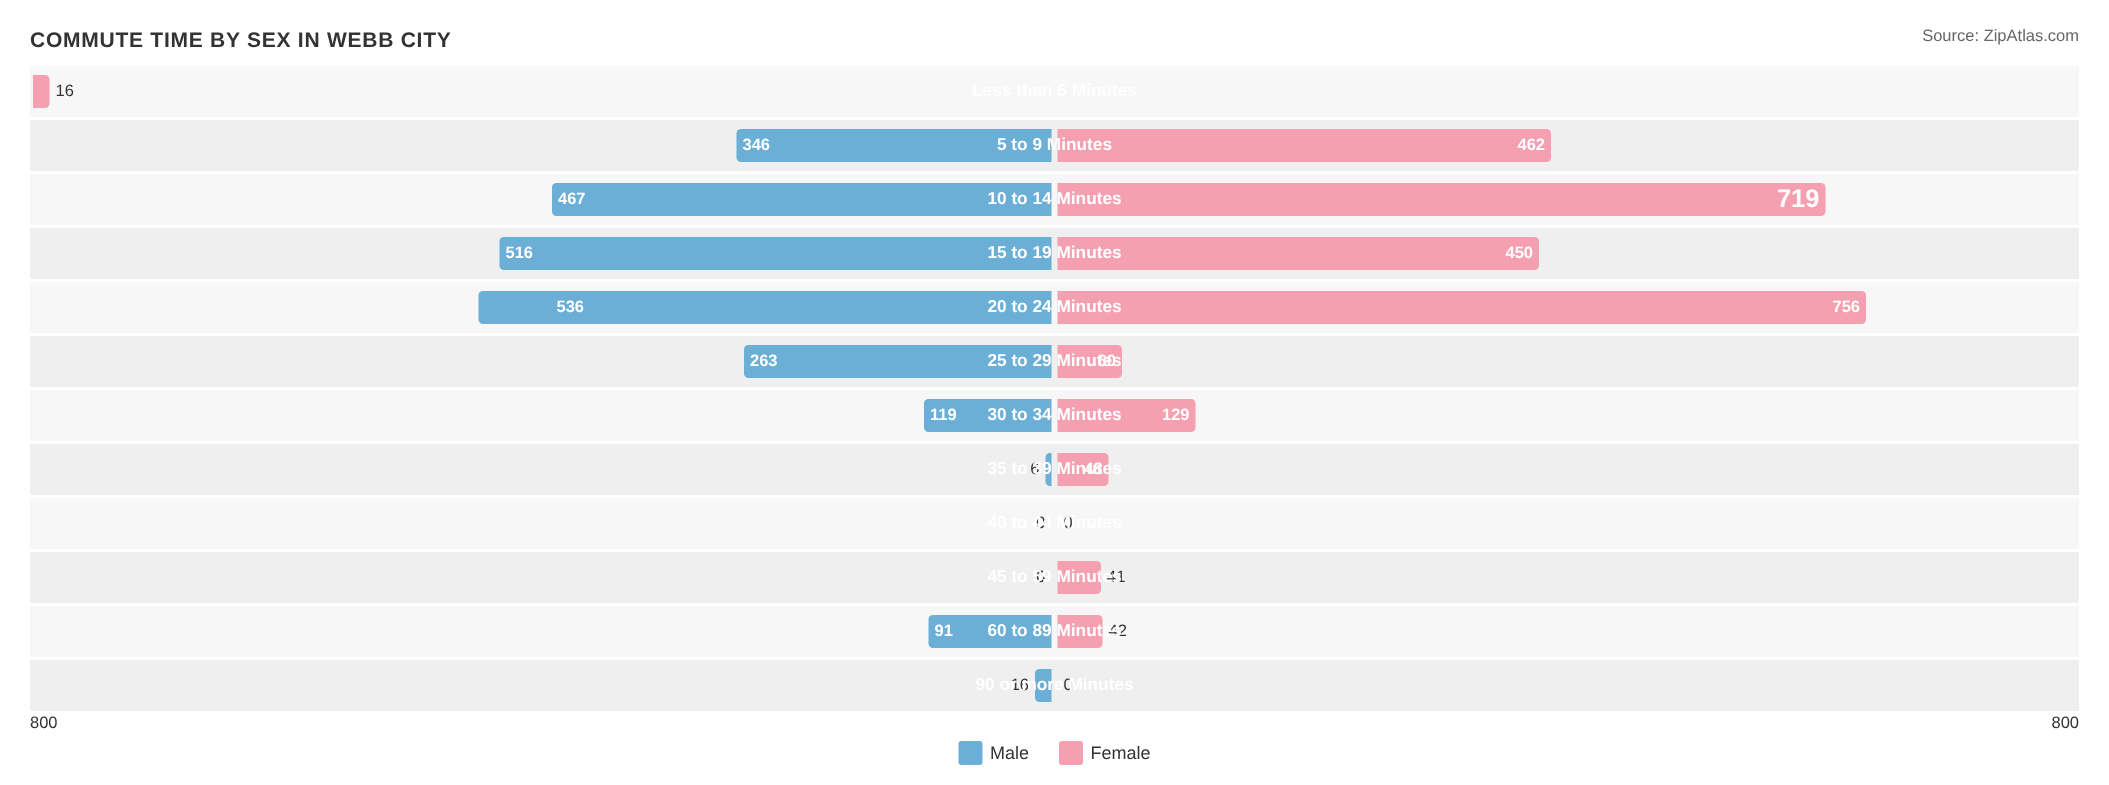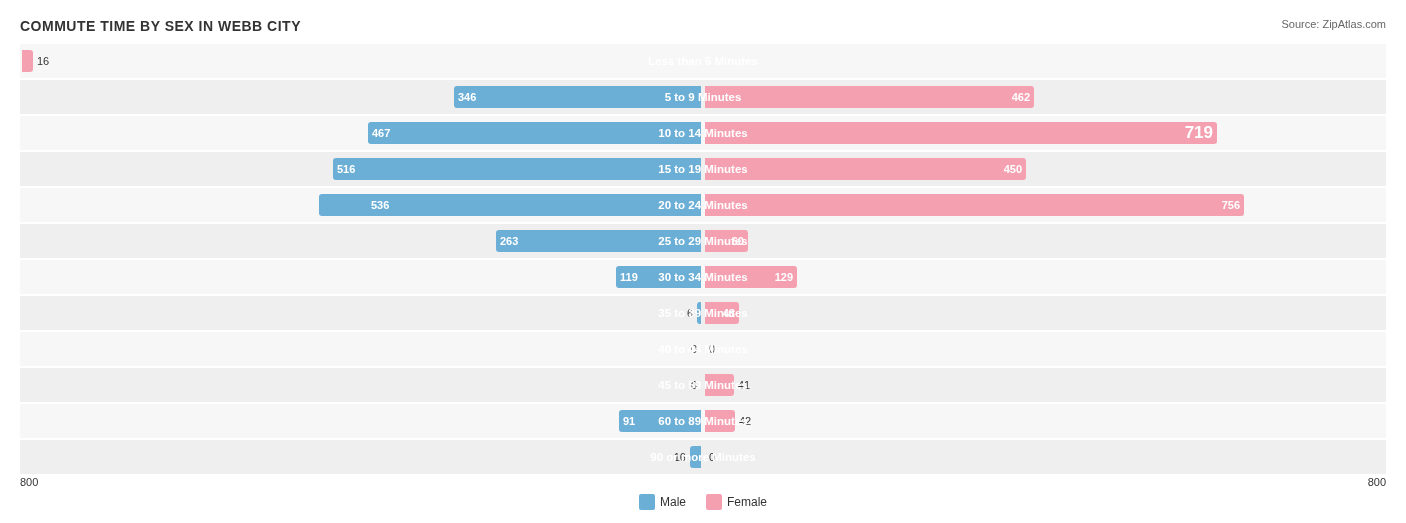--- a/index.html
+++ b/index.html
@@ -130,21 +130,21 @@
       <div class="bar-row">
         <div style="position: absolute; left: 50%; transform: translateX(-50%); font-size: 11.5px; color: rgb(255, 255, 255); font-weight: 600; white-space: nowrap; z-index: 5; pointer-events: none;">Less than 5 Minutes</div>
         <div class="right-section">
           <div class="bar-right" style="width: 11px; min-width: 2px;">
             <span style="position: absolute; left: 100%; padding-left: 4px; font-size: 11px; color: rgb(51, 51, 51); white-space: nowrap;">16</span>
           </div>
         </div>
       </div>
       <div class="bar-row">
         <div class="left-section">
-          <div class="bar-left" style="width: 247px; min-width: 2px;">
+          <div class="bar-left" style="width: 210px; min-width: 2px;">
             <span class="val-inside-left" style="color: rgb(255, 255, 255); font-size: 11px; font-weight: bold; position: absolute; left: 4px;">346</span>
           </div>
         </div>
         <div style="position: absolute; left: 50%; transform: translateX(-50%); font-size: 11.5px; color: rgb(255, 255, 255); font-weight: 600; white-space: nowrap; z-index: 5; pointer-events: none;">5 to 9 Minutes</div>
         <div class="right-section">
           <div class="bar-right" style="width: 329px; min-width: 2px;">
             <span style="color: rgb(255, 255, 255); font-size: 11px; font-weight: bold; position: absolute; right: 4px;">462</span>
           </div>
         </div>
       </div>

